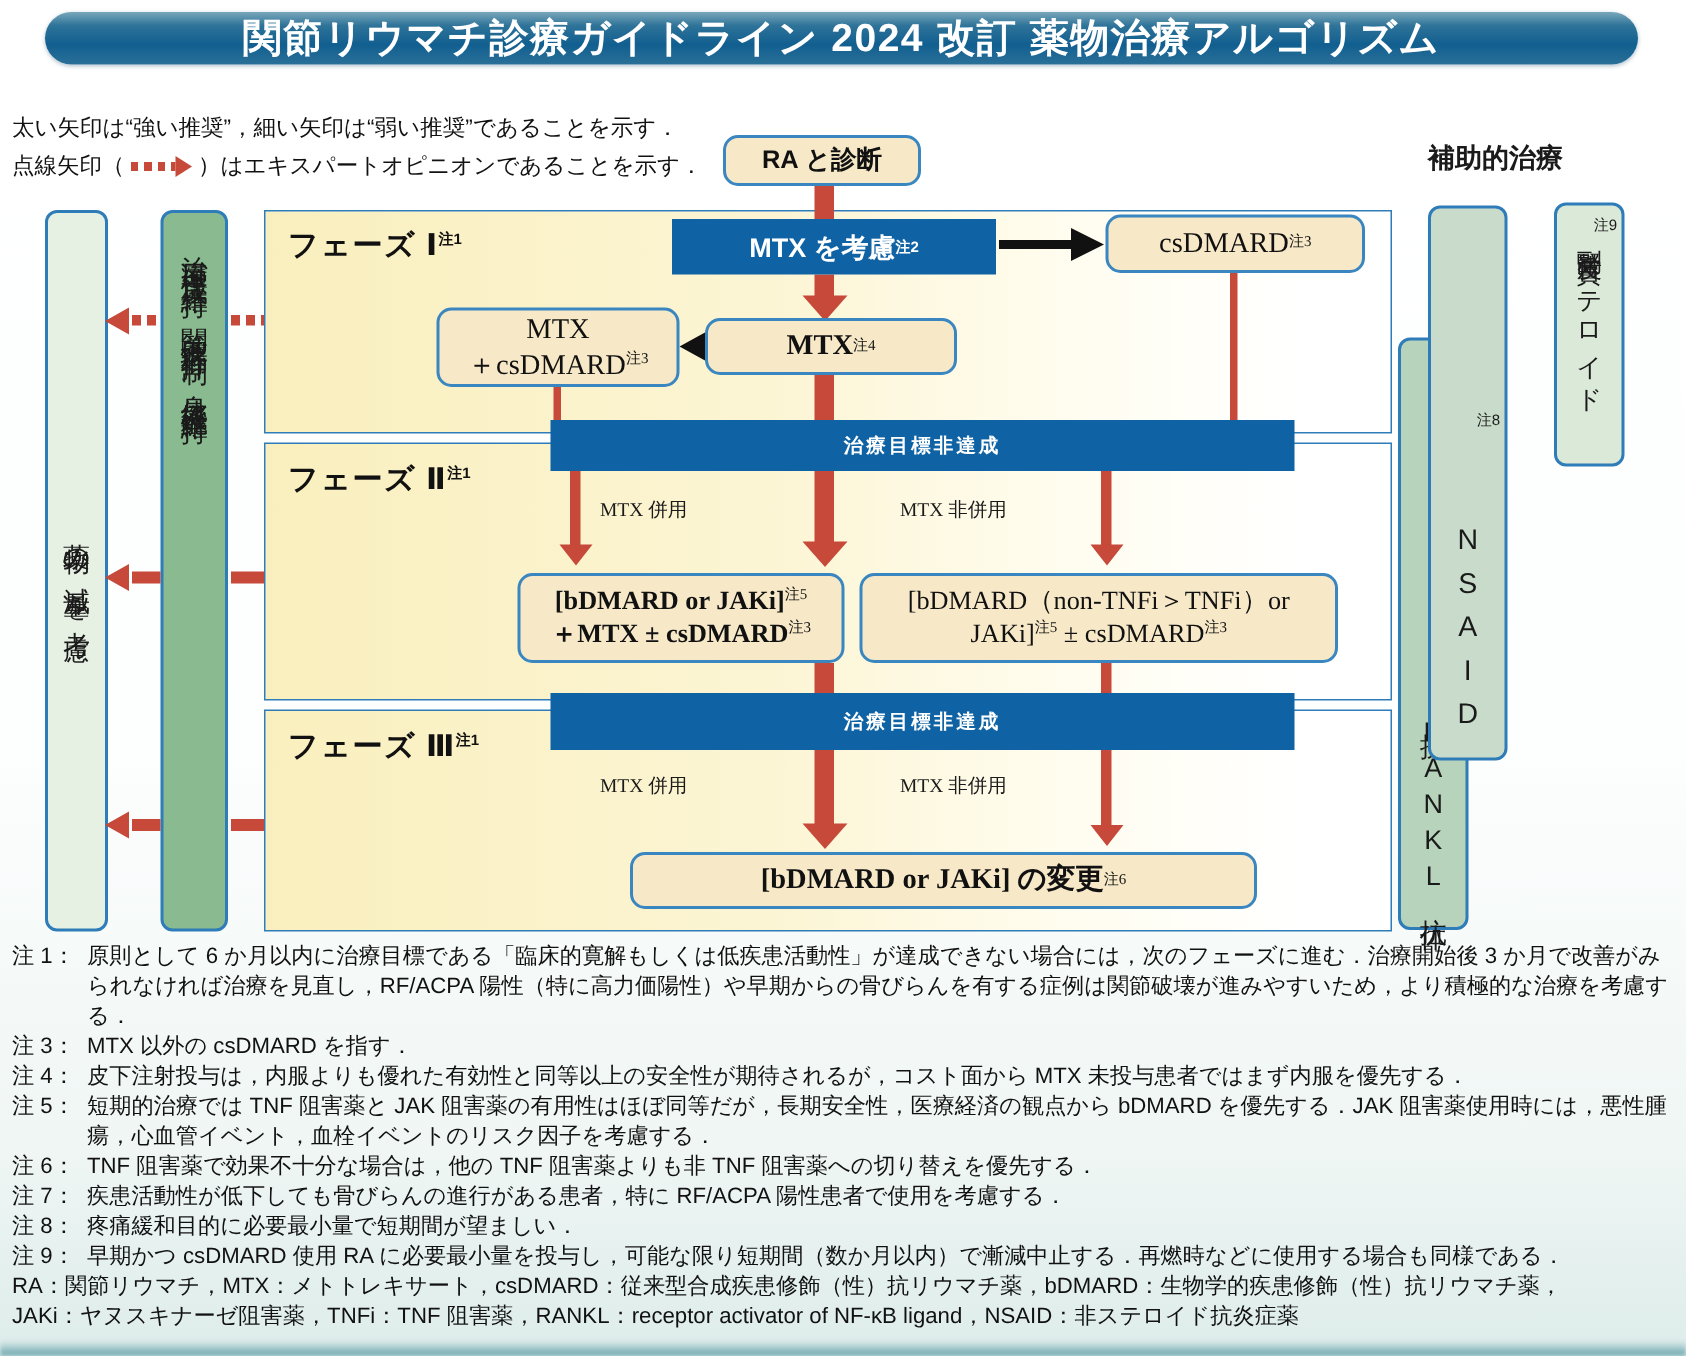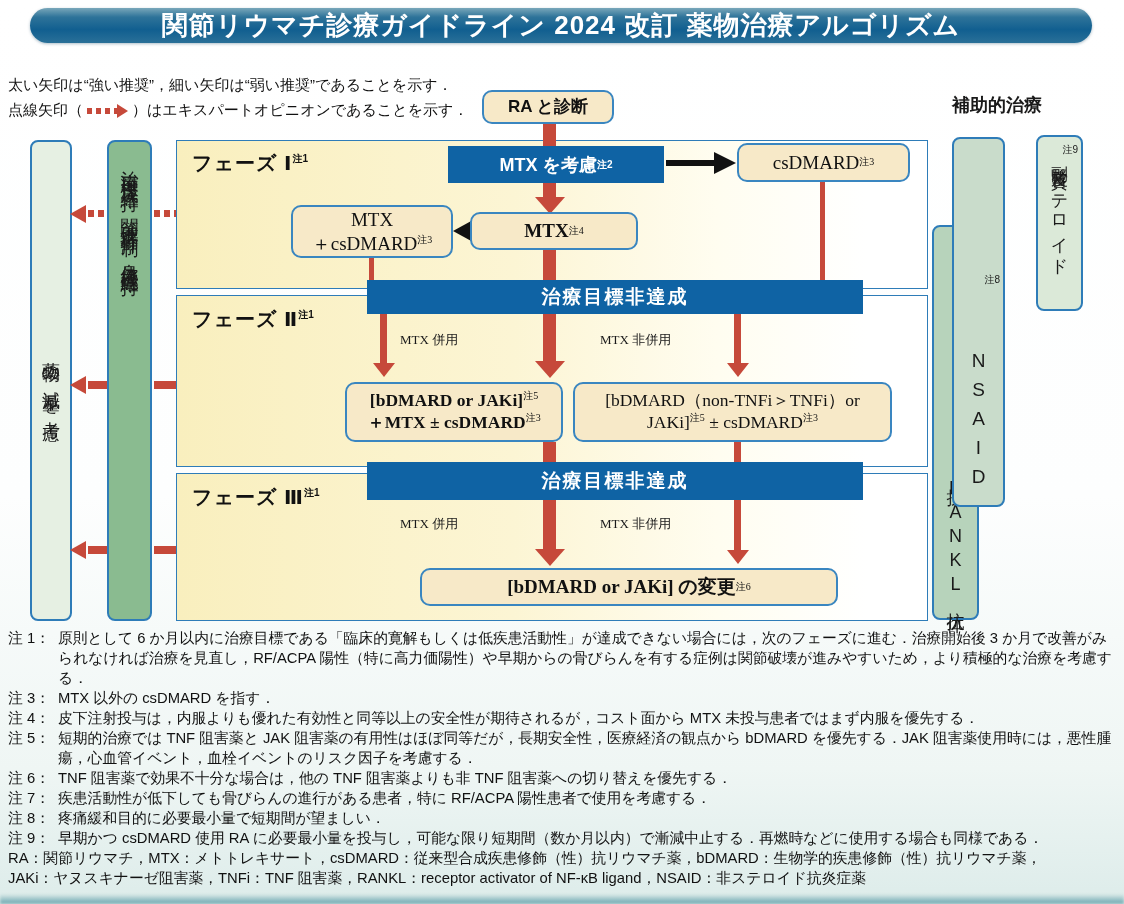--- a/index.html
+++ b/index.html
@@ -30,21 +30,21 @@
   .tan-box{
     background:#f7e9c8;border:2px solid #3a86c0;border-radius:10px;box-sizing:border-box;
     display:flex;align-items:center;justify-content:center;z-index:4;
     font-family:"Liberation Serif","DejaVu Serif",serif;font-size:19px;color:#111;
     text-align:right;line-height:1.25;
   }
   .blue-box{
     background:#0f63a4;color:#fff;display:flex;align-items:center;justify-content:center;
     font-weight:bold;z-index:4;box-sizing:border-box;
   }
-  .bar{font-size:19px;letter-spacing:2px;}
+  .bar{font-size:13px;letter-spacing:2px;}
   
   .vcol{border:2px solid #2e7cb8;border-radius:8px;box-sizing:border-box;z-index:2;}
   .vtext{writing-mode:vertical-rl;text-orientation:mixed;letter-spacing:3px;line-height:1;}
   .upright{text-orientation:upright;}
   .col-sup{position:absolute;font-size:10px;}
   
   .red{background:#c6493a;z-index:3;}
   .red-head-down{width:0;height:0;z-index:3;border-left:15px solid transparent;border-right:15px solid transparent;border-top:17px solid #c6493a;}
   .red-head-down.sm{border-left:11px solid transparent;border-right:11px solid transparent;border-top:14px solid #c6493a;}
   .red-head-left{width:0;height:0;z-index:3;border-top:9px solid transparent;border-bottom:9px solid transparent;border-right:16px solid #c6493a;}

